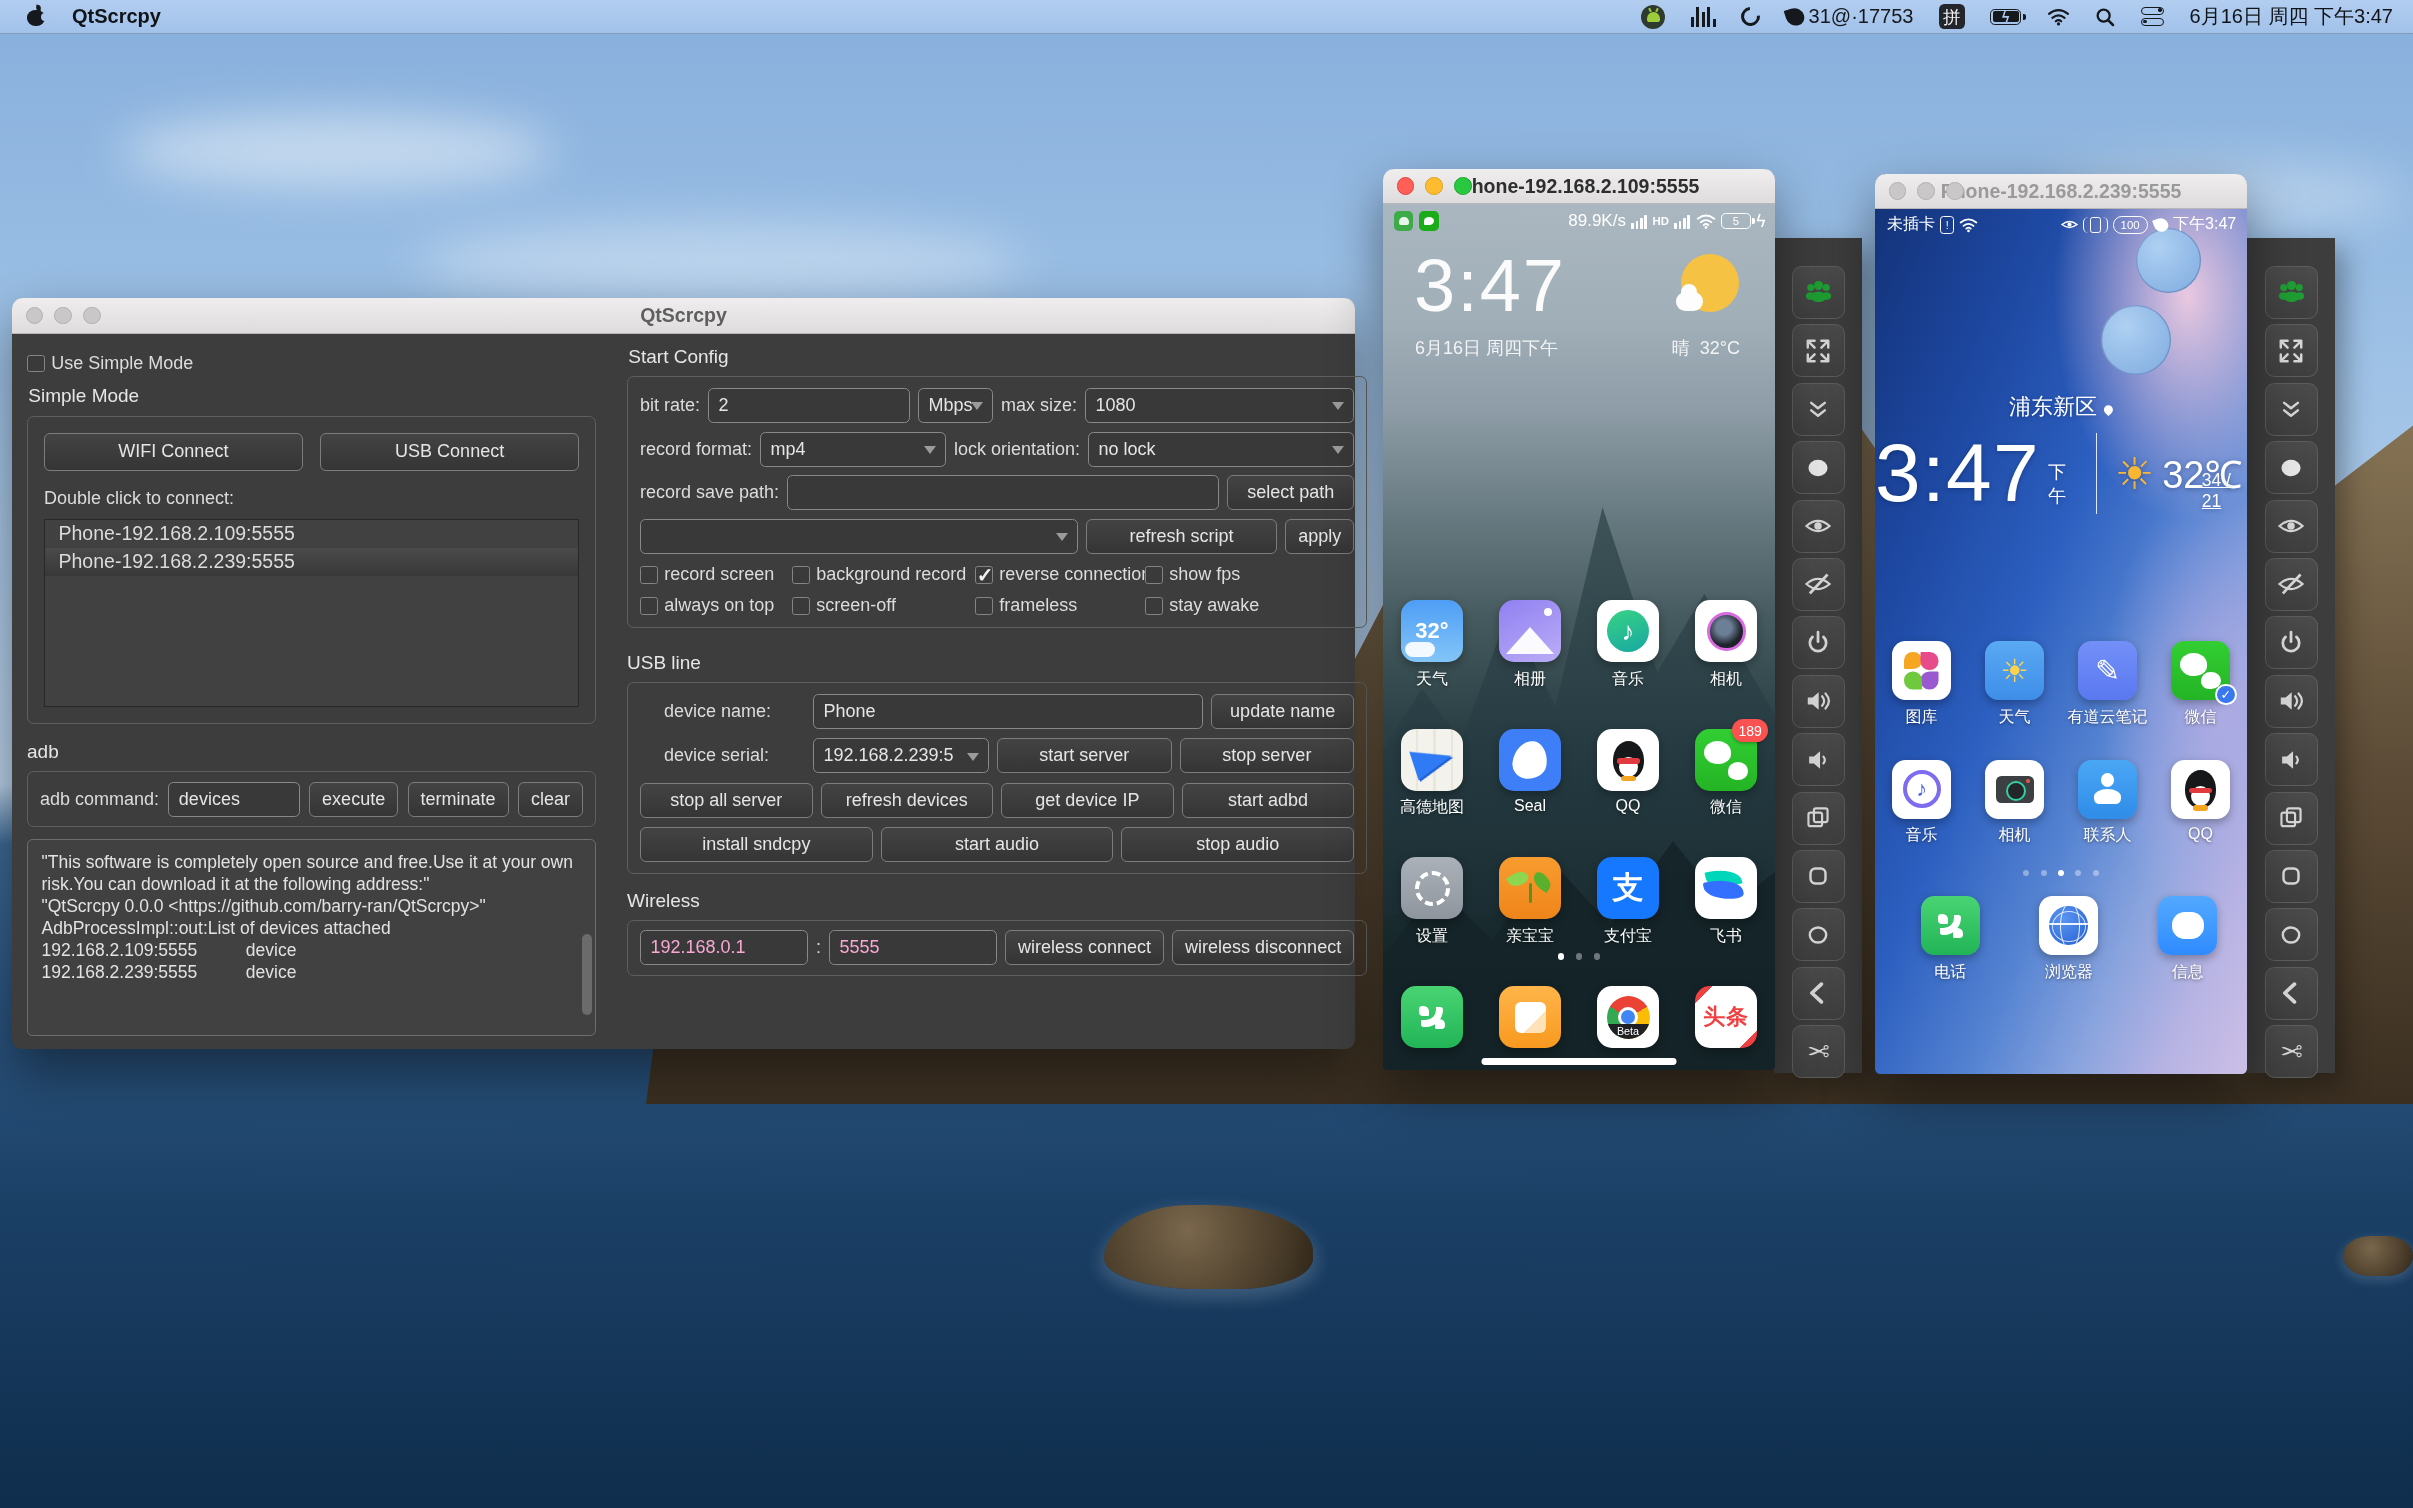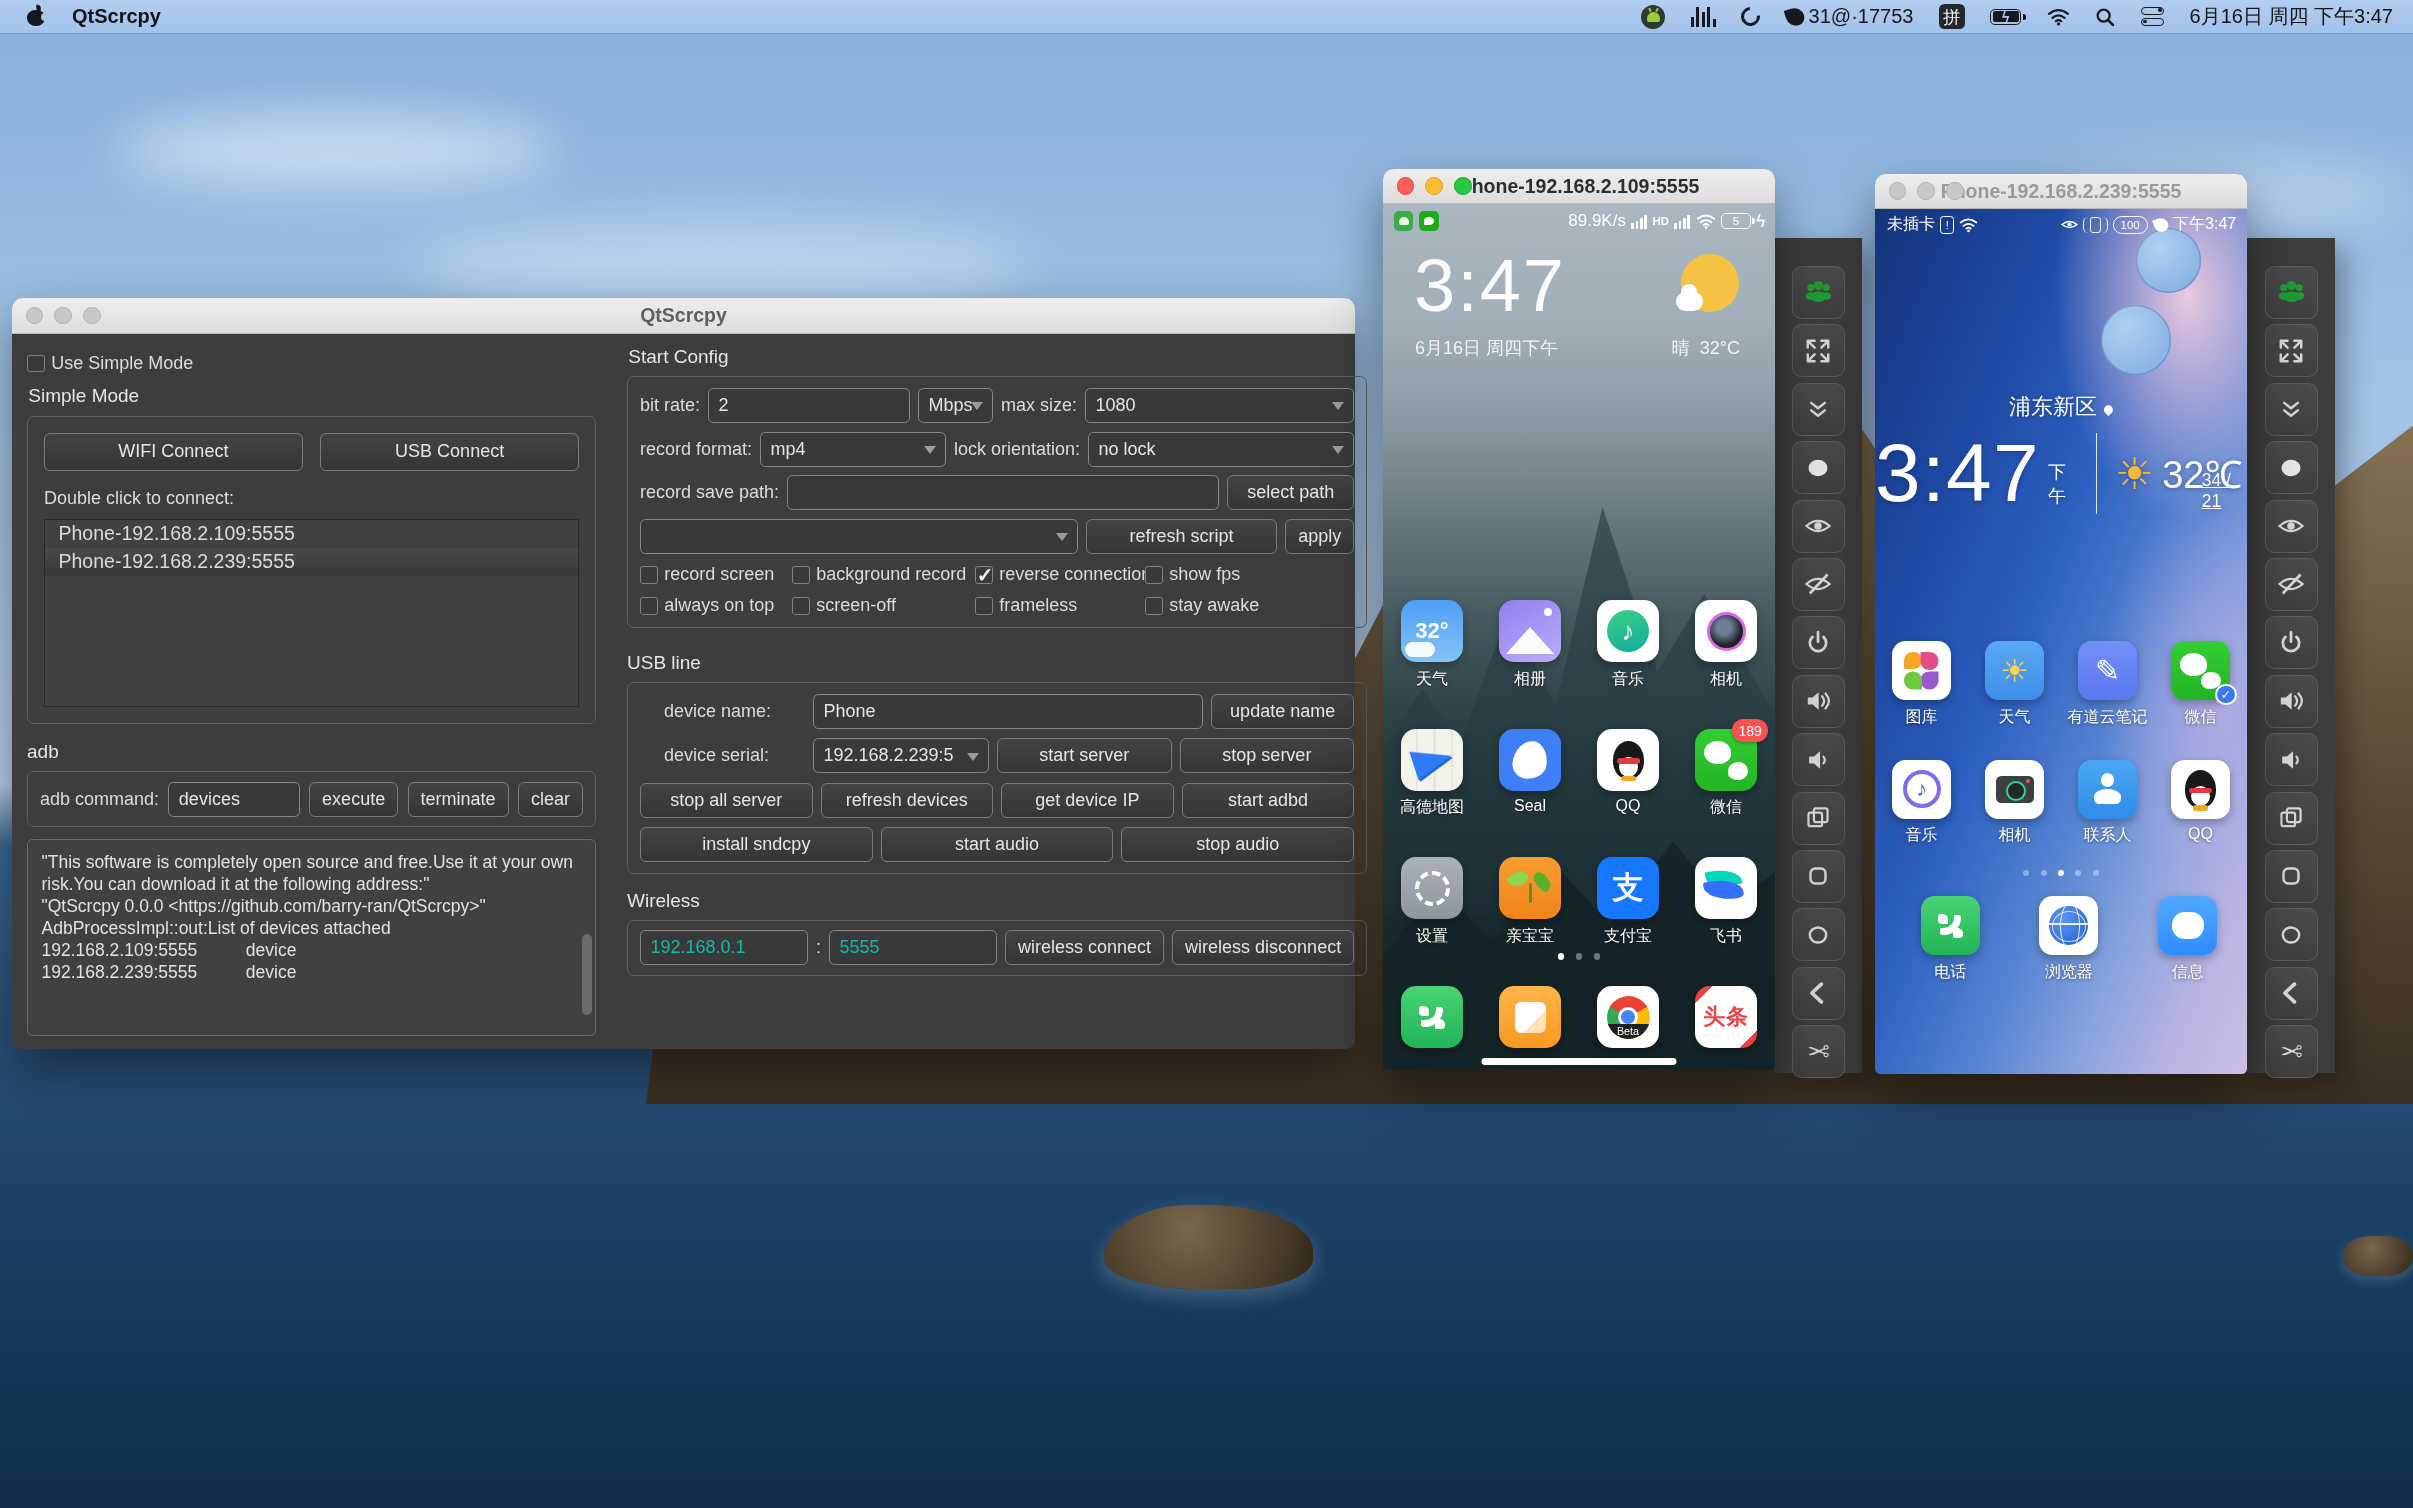--- a/index.html
+++ b/index.html
@@ -64,21 +64,21 @@
   #qtwin { left:12px; top:298px; width:1343px; height:751px; background:#3d3d3d; }
   #qtwin .titlebar { height:36px; }
   #qtwin .wtitle { color:#5d5d5d; }
   .qtbody { position:absolute; top:36px; left:0; right:0; bottom:0; display:flex; padding:9.4px 15px 13.5px 15px; color:#dcdcdc; font-size:18px; }
   .colL { width:569px; display:flex; flex-direction:column; }
   .colR { flex:1; margin-left:31px; display:flex; flex-direction:column; }
   .gbox { border:1.3px solid #5f5f5f; border-radius:6.7px; }
   .seclabel { font-size:19px; color:#e6e6e6; }
   .btn { display:flex; align-items:center; justify-content:center; height:35px; background:linear-gradient(180deg,#434343,#353535); border:1.3px solid #7c7c7c; border-radius:6px; color:#e5e5e5; font-size:18px; padding:0 12px; white-space:nowrap; }
   .inp { height:35px; background:#393939; border:1.3px solid #898989; border-radius:5.4px; color:#e5e5e5; font-size:18px; display:flex; align-items:center; padding:0 9.4px; white-space:nowrap; overflow:hidden; }
-  .inp.ph { color:#14b8a6; }
+  .inp.ph { color:#f9a8d4; }
   .combo { position:relative; padding-right:30px; }
   .combo::after { content:""; position:absolute; right:8.8px; top:50%; margin-top:-3.4px; border:6px solid transparent; border-top:8px solid #9b9b9b; }
   .cbrow { display:flex; align-items:center; }
   .cb { width:17.5px; height:17.5px; background:#3a3a3a; border:1.3px solid #848484; border-radius:2.7px; flex:none; margin-right:6.7px; position:relative; }
   .cb.on::after { content:"✓"; position:absolute; left:0.7px; top:-4px; color:#f0f0f0; font-size:20px; font-weight:bold; }
   .cb-t { white-space:nowrap; overflow:hidden; }
   
   .row-usm { display:flex; align-items:center; margin-top:9.4px; }
   .simplemode { margin-top:10.8px; margin-left:1.3px; }
   .grp1 { margin-top:9.4px; height:308px; padding:16px; display:flex; flex-direction:column; }

